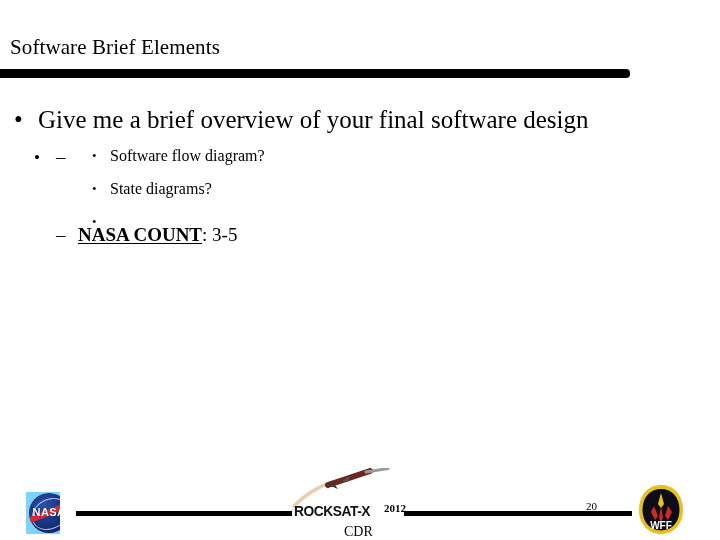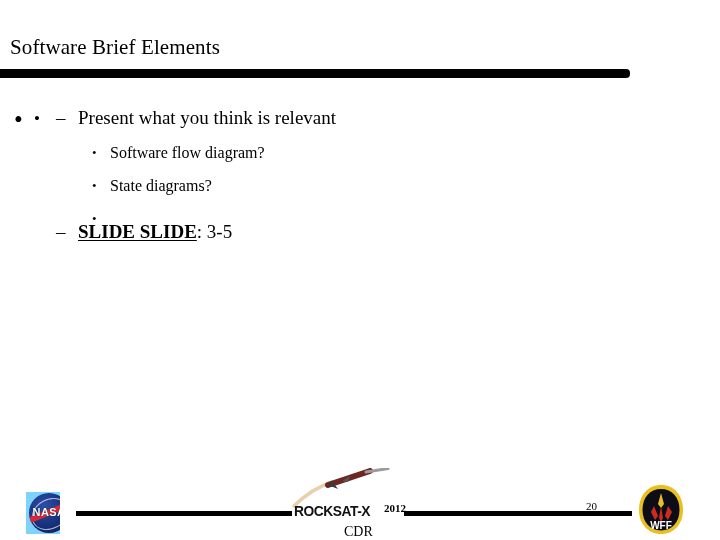--- a/index.html
+++ b/index.html
@@ -250,48 +250,48 @@
 
 <div class="slide">
 
   <div class="title">Software Brief Elements</div>
   <div class="title-rule"></div>
 
   <div class="body">
 
     <div class="lvl1">
       <span class="mk">•</span>
+      <span>Give me a brief overview of your final software design</span>
     </div>
 
     <div class="lvl2">
       <span class="mk">•</span>
     </div>
 
     <div class="lvl3">
       <span class="mk">–</span>
-      <span>Present what you think is relevant</span>
     </div>
 
     <div class="lvl4">
       <span class="mk">•</span>
       <span>Software flow diagram?</span>
     </div>
 
     <div class="lvl4">
       <span class="mk">•</span>
       <span>State diagrams?</span>
     </div>
 
     <div class="lvl4">
       <span class="mk">•</span>
     </div>
 
     <div class="lvl3 emph">
       <span class="mk">–</span>
-      <span class="strong">SLIDE SLIDE</span><span>: 3-5</span>
+      <span class="strong">NASA COUNT</span><span>: 3-5</span>
     </div>
 
   </div>
 
   <div class="footer-rule-left"></div>
   <div class="footer-rule-right"></div>
 
   <div class="nasa-logo">
     <div class="nasa-ball">
       <div class="nasa-orbit"></div>

